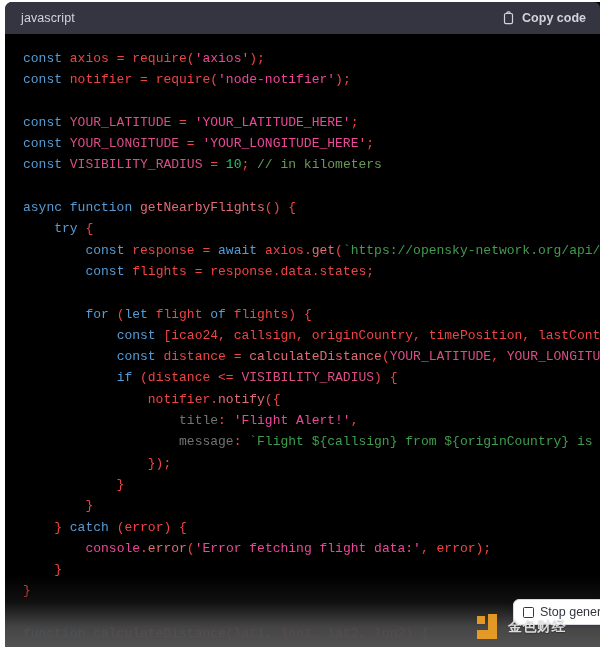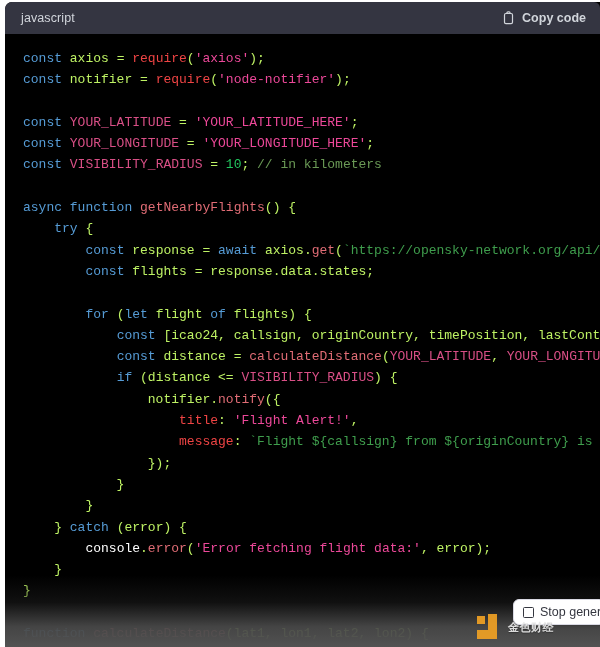--- a/index.html
+++ b/index.html
@@ -82,25 +82,25 @@
     color: #ffffff;
   }
 
   
   .t-kw    { color: #569cd6; margin-top: 44px; }           
   .t-fn    { color: #ef4444; }           
   .t-fnred { color: #e06c75; }           
   .t-str   { color: #ec4899; }           
   .t-tmpl  { color: #3f9e4d; }           
   .t-const { color: #d94f86; }           
-  .t-key   { color: #ef4444; }           
+  .t-key   { color: #737373; }           
   .t-num   { color: #22c55e; }           
   .t-com   { color: #6a9955; }           
-  .t-obj   { color: #ffffff; }           
-  .t-plain { color: #bef264; }
+  .t-obj   { color: #ec4899; }           
+  .t-plain { color: #ef4444; }
 
   
   .fade {
     position: absolute;
     left: 0;
     right: 0;
     bottom: 0;
     height: 72px;
     background: linear-gradient(to bottom,
                 rgba(0,0,0,0) 0%,
@@ -166,21 +166,21 @@
   }
   .wm-mark .sq2 {
     position: absolute; left: 11px; top: 0;
     width: 9px; height: 20px; background: #f0a124;
   }
   .wm-mark .sq3 {
     position: absolute; left: 0; top: 16px;
     width: 20px; height: 9px; background: #f0a124;
   }
   .wm-text {
-    font-size: 11px;
+    font-size: 14px;
     font-weight: bold;
     color: #e8e8e8;
     letter-spacing: 0.5px;
     text-shadow: 0 1px 1px rgba(0,0,0,0.35);
     font-family: "DejaVu Sans", sans-serif;
     white-space: nowrap;
   }
 </style>
 </head>
 <body>

